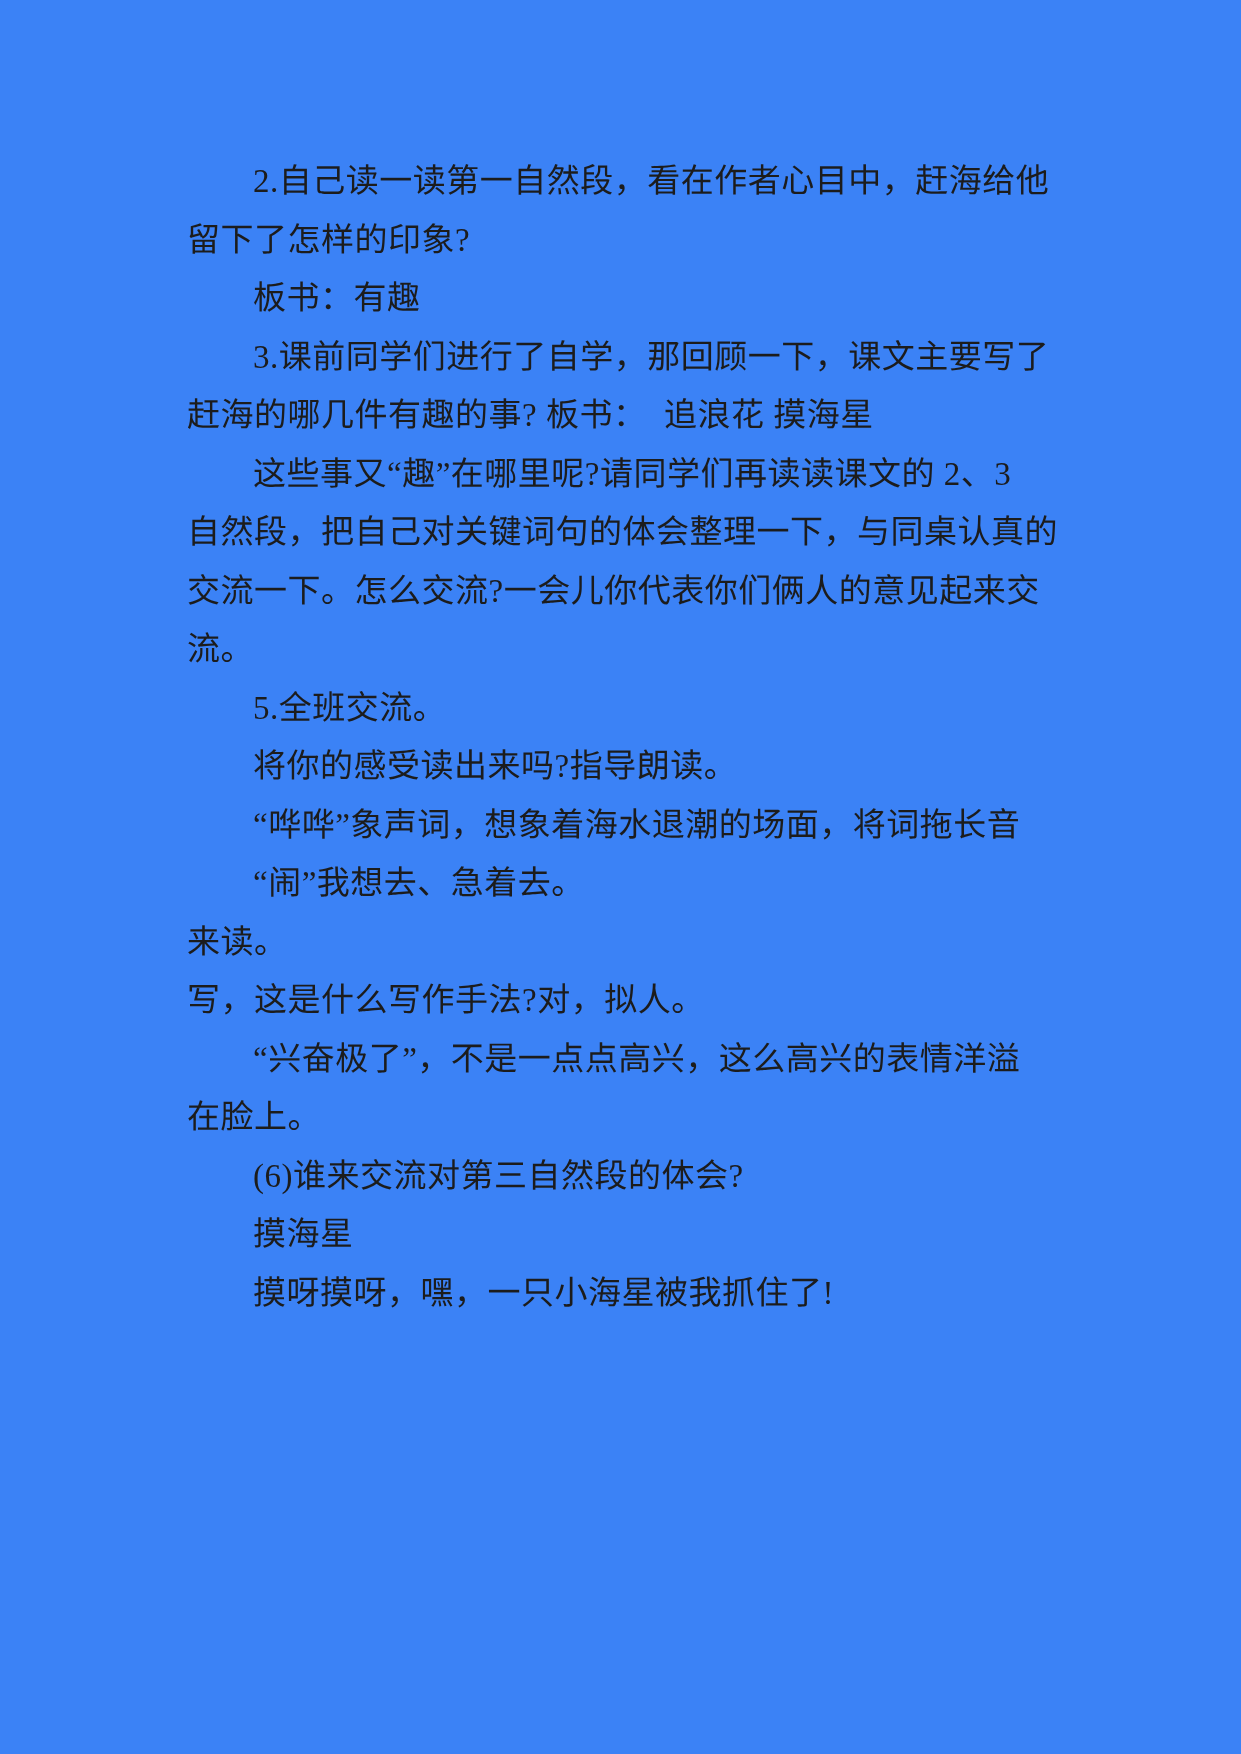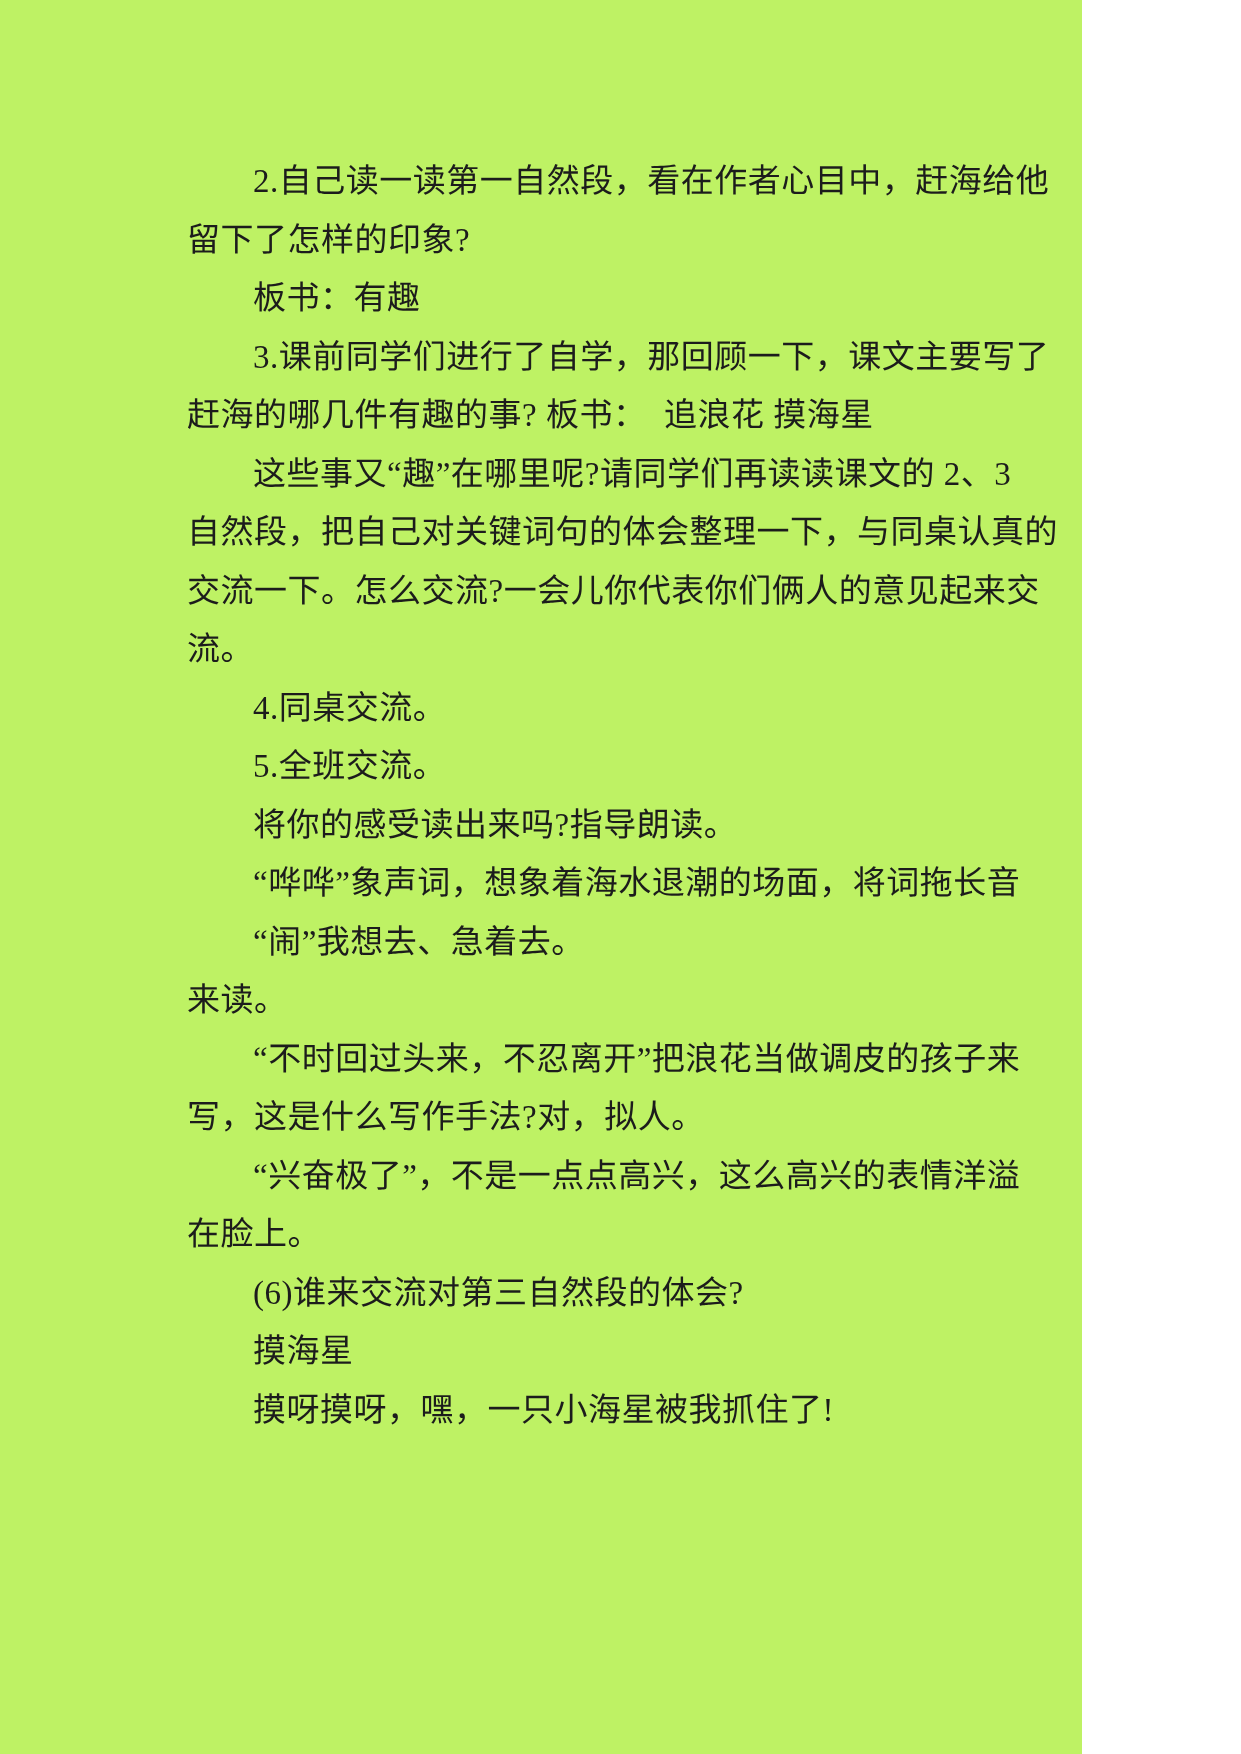--- a/index.html
+++ b/index.html
@@ -11,23 +11,23 @@
     height: 1754px;
     background: #ffffff;
     position: relative;
     overflow: hidden;
     font-family: "Liberation Serif", "DejaVu Serif", serif;
   }
   .page {
     position: absolute;
     left: 0;
     top: 0;
-    width: 1082px;
+    width: 1241px;
     height: 1754px;
-    background: #bef264;
+    background: #3b82f6;
   }
   .text-block {
     position: absolute;
     left: 187px;
     top: 152px;
     width: 900px;
     color: #1c1c1c;
     font-size: 33px;
     font-weight: 400;
   }
@@ -48,27 +48,25 @@
   <div class="text-block">
     <div class="line indent">2.自己读一读第一自然段，看在作者心目中，赶海给他</div>
     <div class="line">留下了怎样的印象?</div>
     <div class="line indent">板书：有趣</div>
     <div class="line indent">3.课前同学们进行了自学，那回顾一下，课文主要写了</div>
     <div class="line">赶海的哪几件有趣的事? 板书：  追浪花 摸海星</div>
     <div class="line indent">这些事又“趣”在哪里呢?请同学们再读读课文的 2、3</div>
     <div class="line">自然段，把自己对关键词句的体会整理一下，与同桌认真的</div>
     <div class="line">交流一下。怎么交流?一会儿你代表你们俩人的意见起来交</div>
     <div class="line">流。</div>
-    <div class="line indent">4.同桌交流。</div>
     <div class="line indent">5.全班交流。</div>
     <div class="line indent">将你的感受读出来吗?指导朗读。</div>
     <div class="line indent">“哗哗”象声词，想象着海水退潮的场面，将词拖长音</div>
     <div class="line indent">“闹”我想去、急着去。</div>
     <div class="line">来读。</div>
-    <div class="line indent">“不时回过头来，不忍离开”把浪花当做调皮的孩子来</div>
     <div class="line">写，这是什么写作手法?对，拟人。</div>
     <div class="line indent">“兴奋极了”，不是一点点高兴，这么高兴的表情洋溢</div>
     <div class="line">在脸上。</div>
     <div class="line indent">(6)谁来交流对第三自然段的体会?</div>
     <div class="line indent">摸海星</div>
     <div class="line indent">摸呀摸呀，嘿，一只小海星被我抓住了!</div>
   </div>
 </div>
 
 </body></html>

